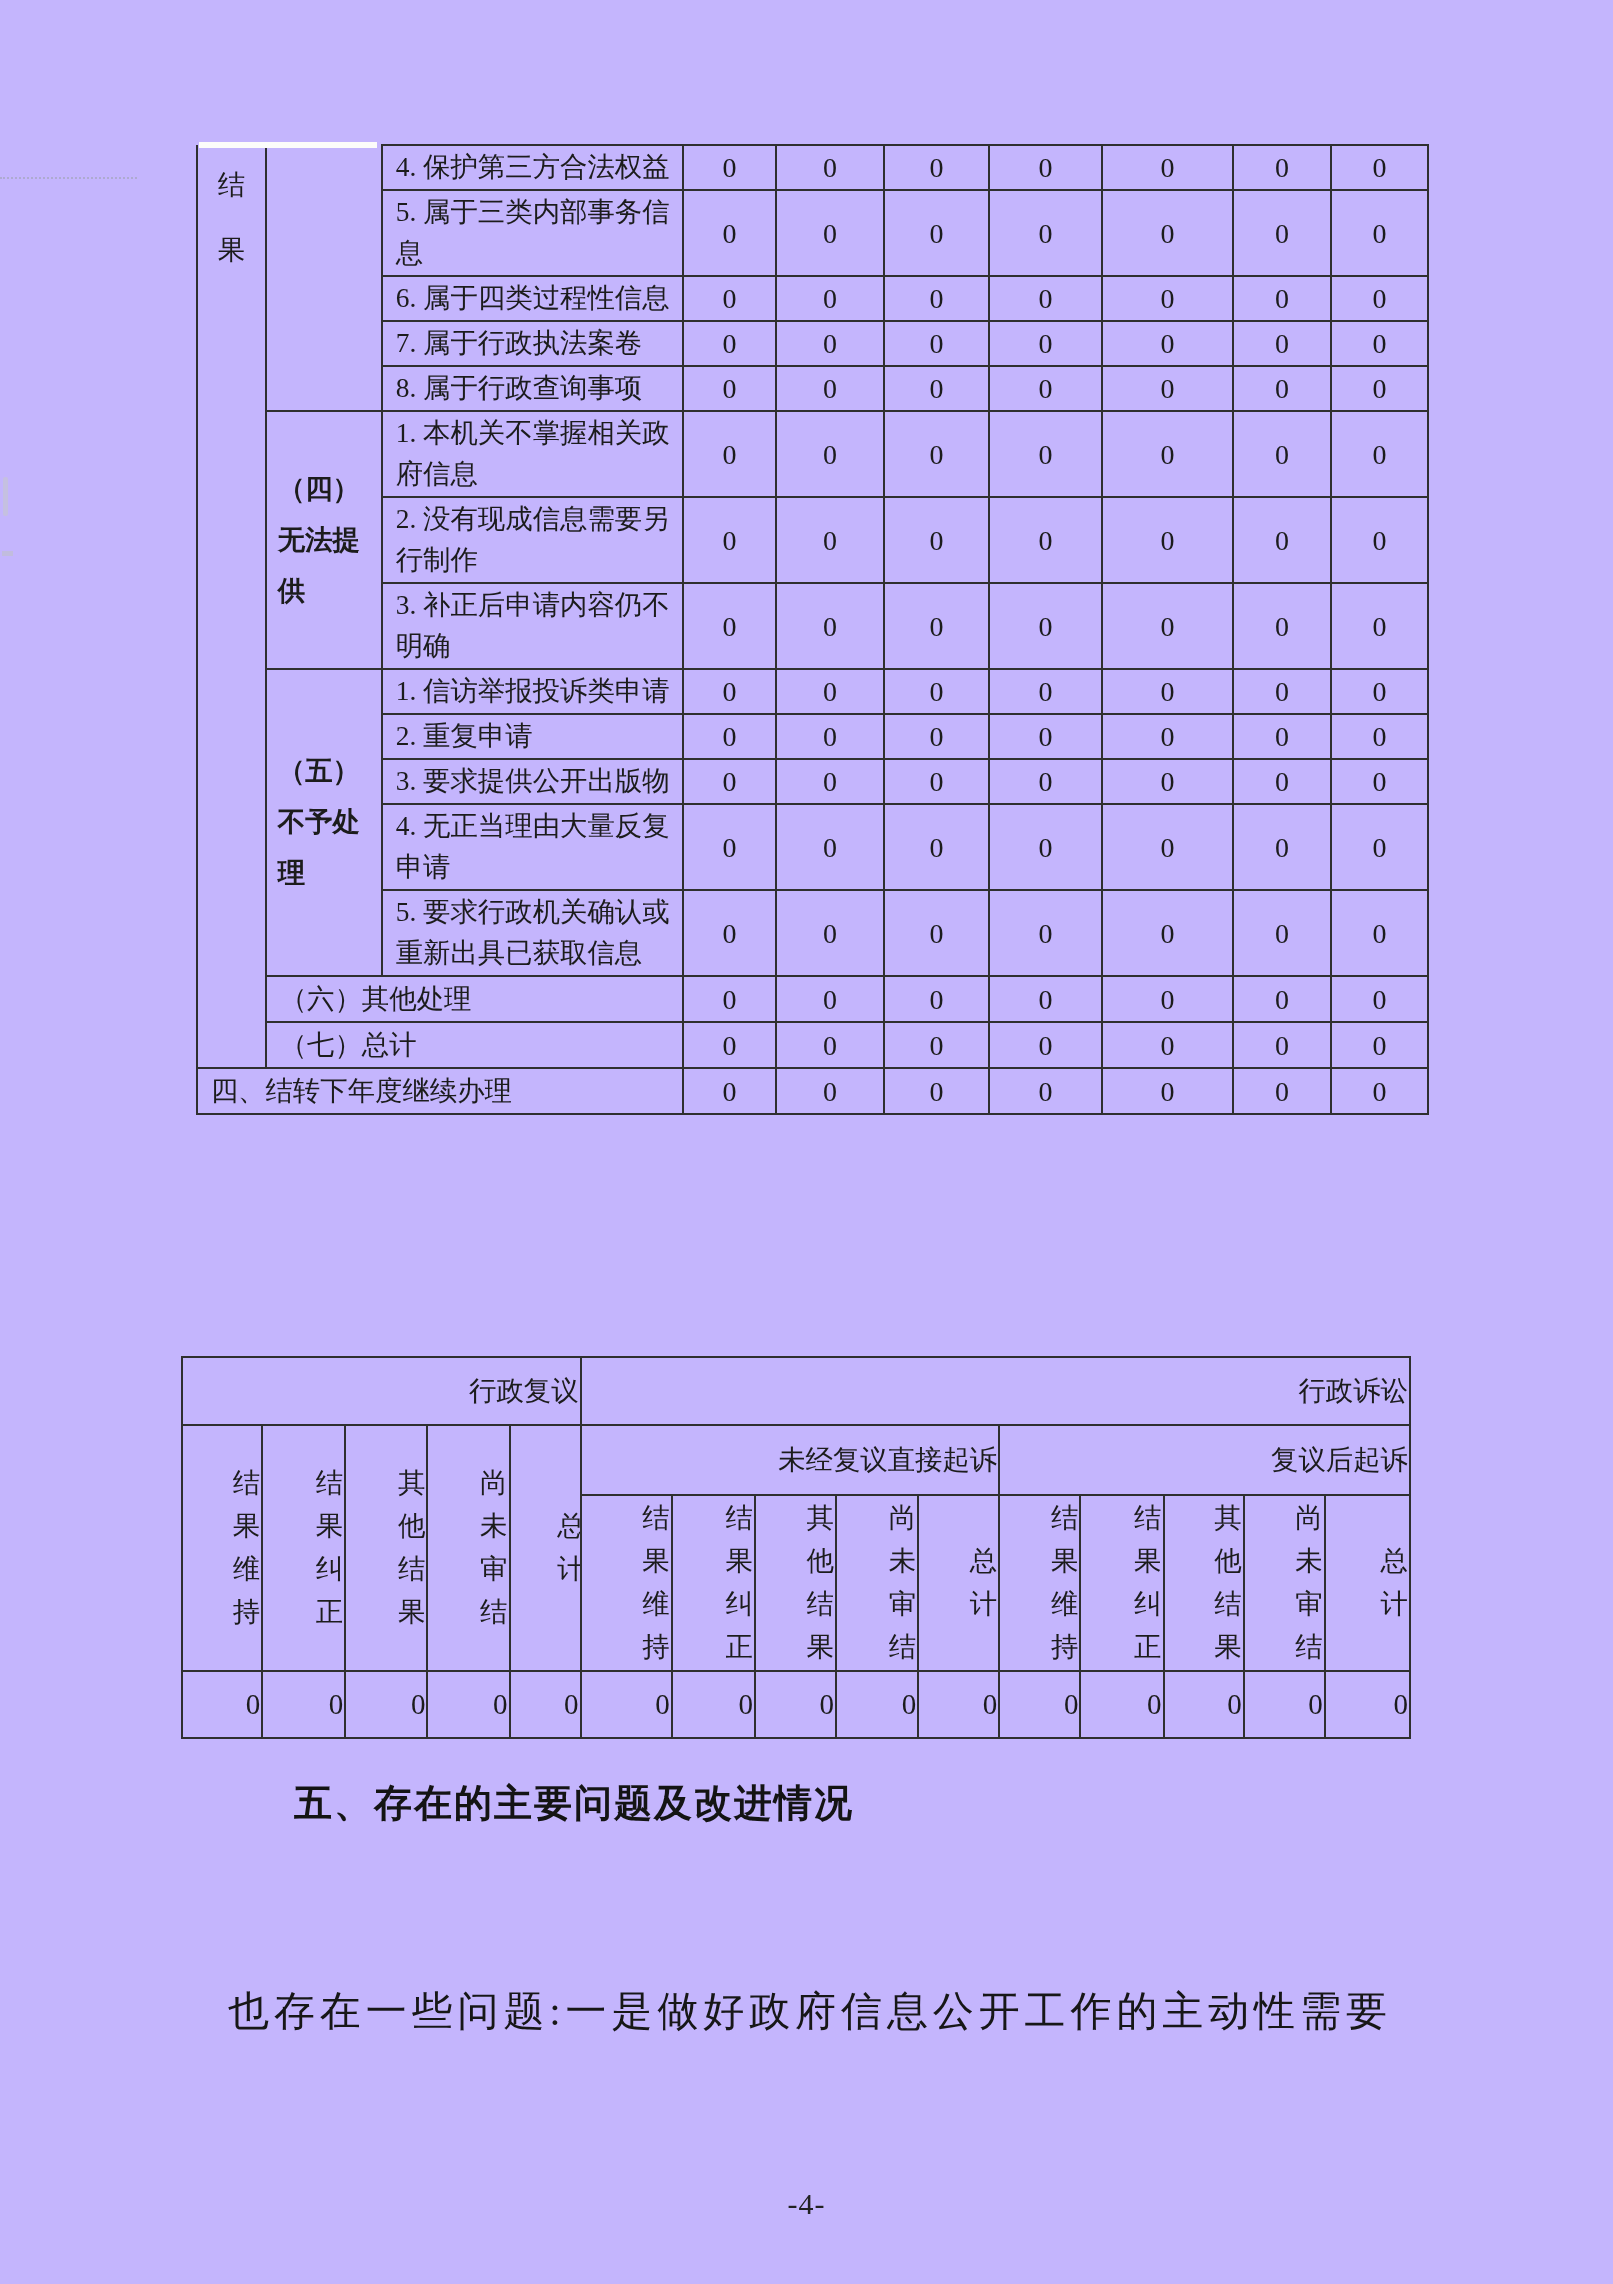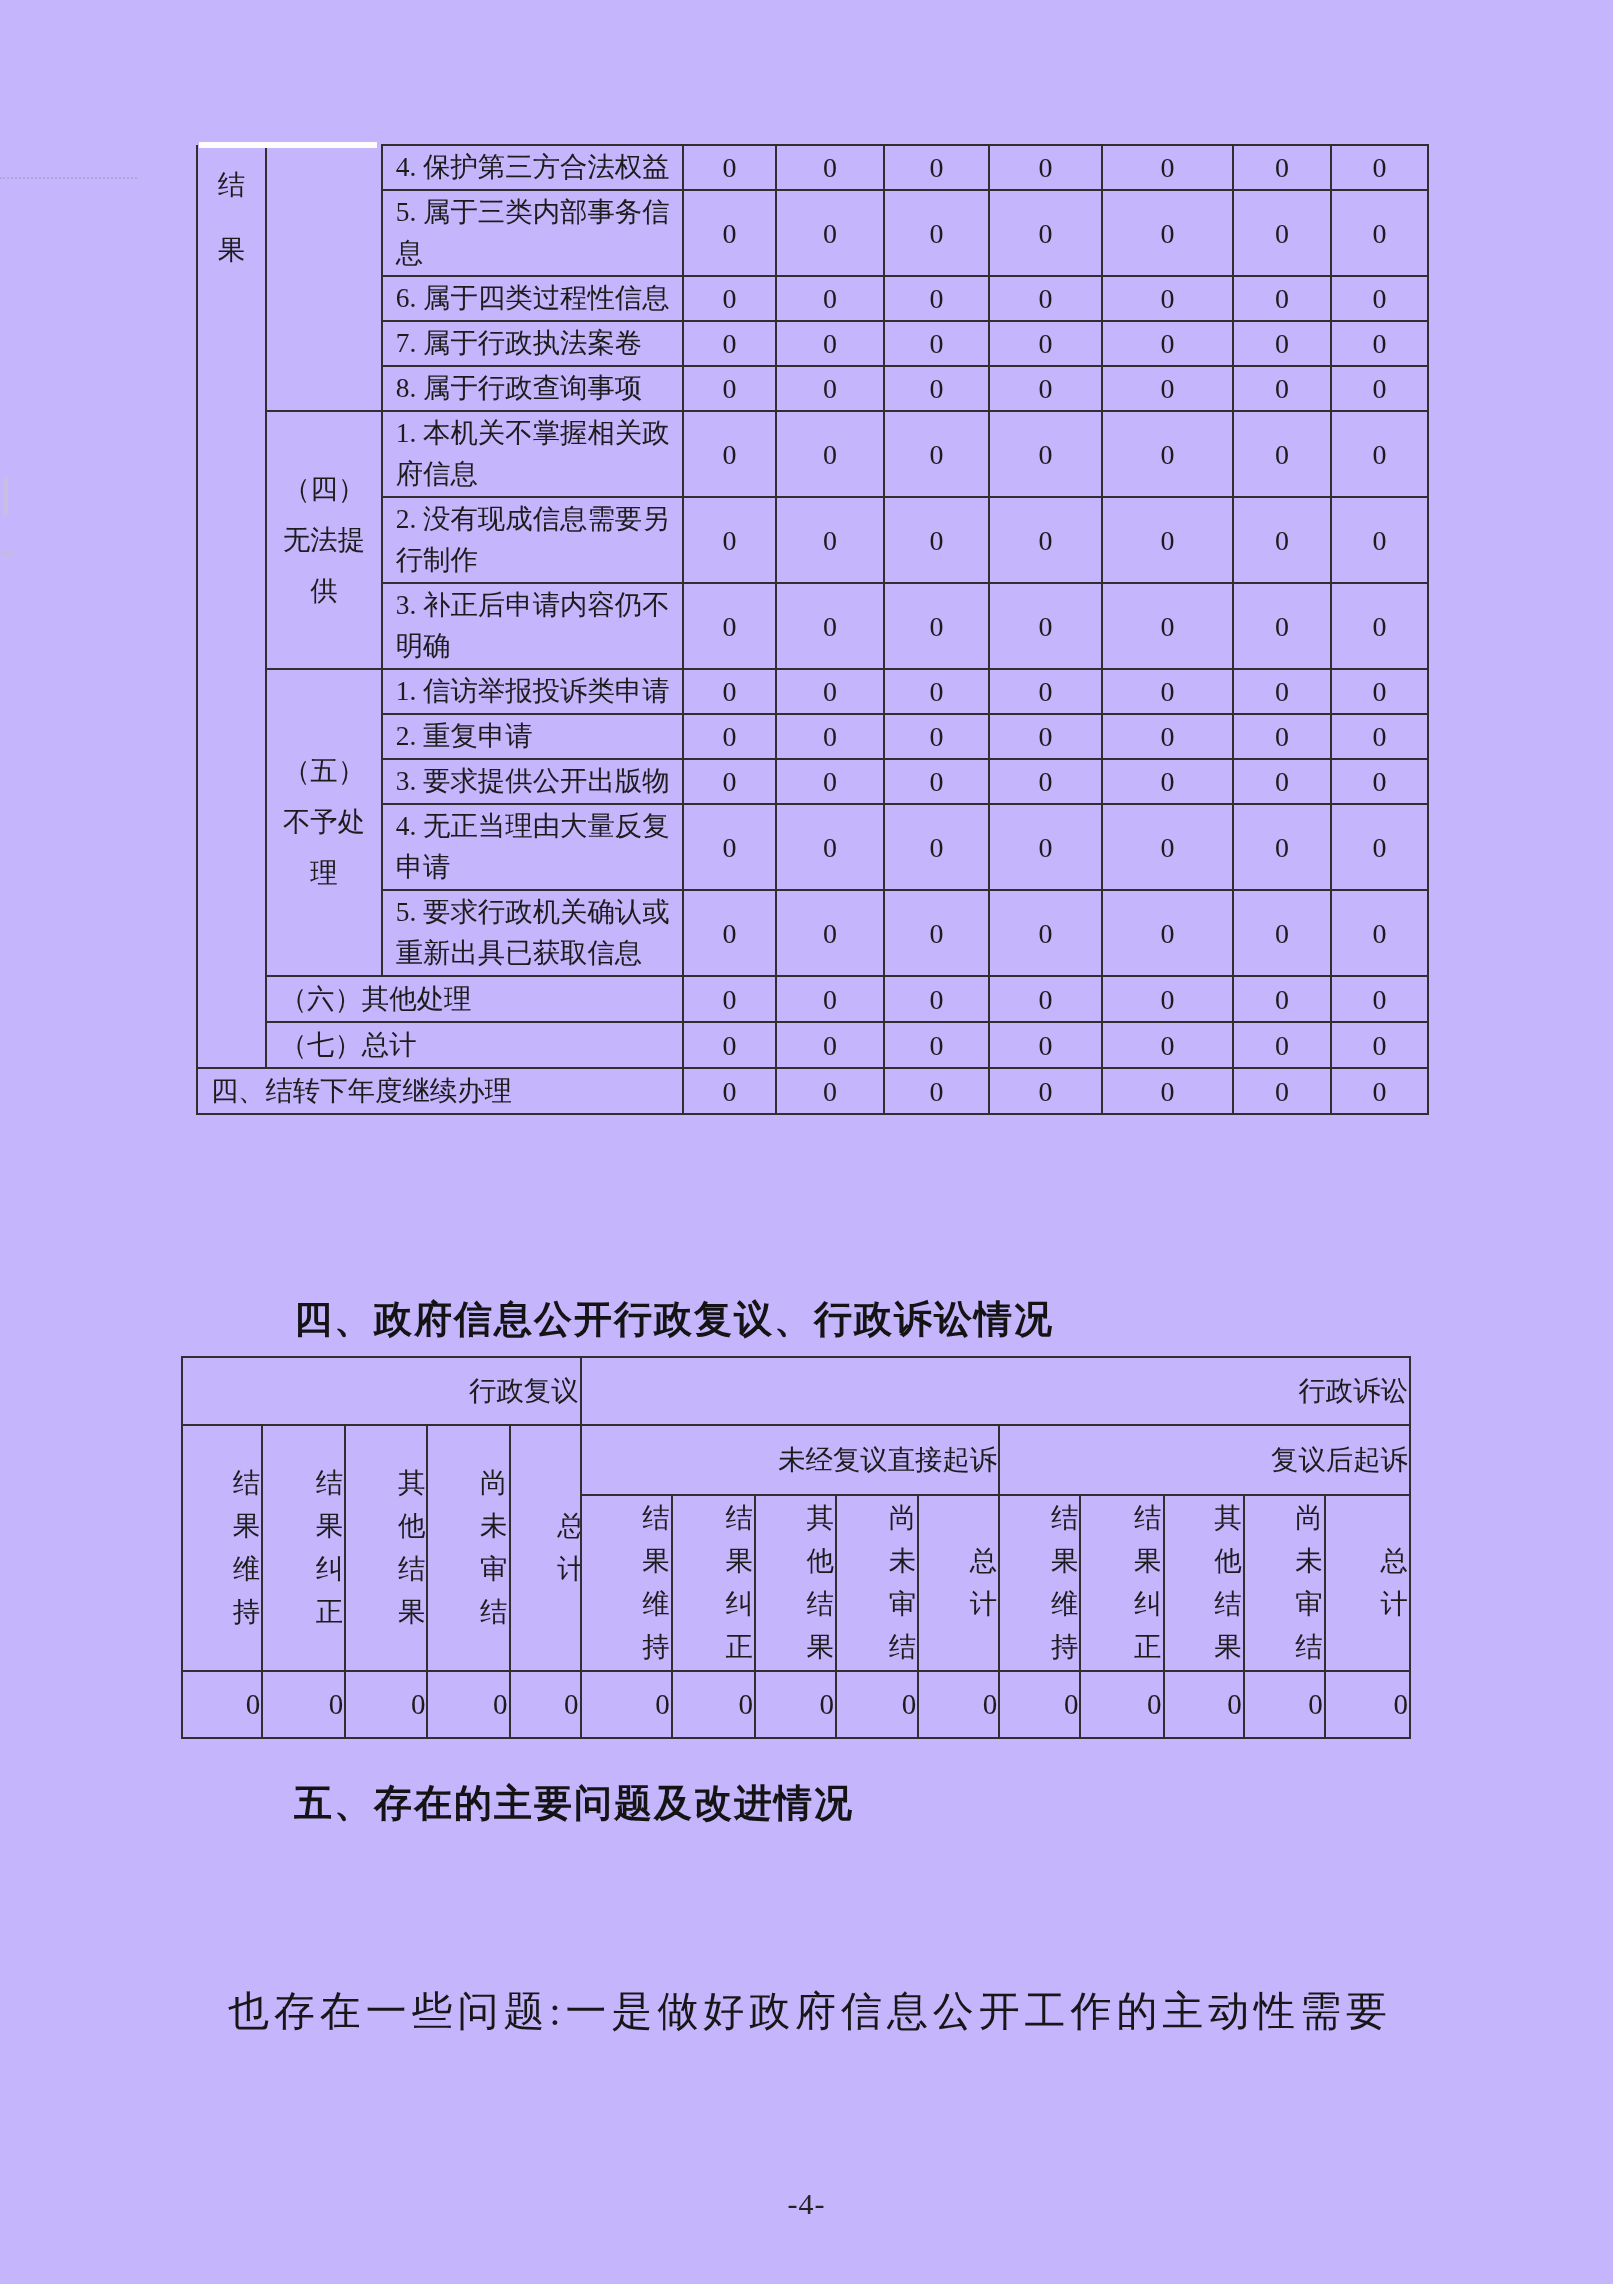--- a/index.html
+++ b/index.html
@@ -19,21 +19,21 @@
   table { border-collapse:collapse; table-layout:fixed; position:absolute; background:transparent; }
   td { border:2px solid #2f2f2f; overflow:hidden; }
 
   .t1 { left:196px; top:144px; width:1230px; }
   .t1 td { font-size:27.4px; line-height:41px; color:#1c1c1c; }
   .t1 tr.s  { height:44px; }
   .t1 tr.s2 { height:46px; }
   .t1 tr.d  { height:86px; }
   .t1 .lbl { text-align:left; vertical-align:middle; padding:1px 7.8px 1px 12.7px; }
   .t1 .v   { text-align:center; vertical-align:middle; font-size:28px; }
-  .t1 .grp { text-align:center; vertical-align:middle; padding:2px 10.8px; line-height:51px; }
+  .t1 .grp { text-align:left; vertical-align:middle; padding:2px 10.8px; line-height:51px;font-weight:bold; }
   .t1 .axis { vertical-align:top; text-align:center; padding-top:7.8px; }
   .t1 .axis span { display:inline-block; width:1.15em; word-break:break-all; line-height:65px; }
   .t1 .contcell { border-top:none; }
 
   
   .cont-strip { position:absolute; left:199px; top:142px; width:178px; height:5.9px; background:#fcfcfa; }
 
   .t2 { left:181px; top:1356px; width:1230px; }
   .t2 td { font-size:27.4px; line-height:43px; text-align:right; vertical-align:middle; color:#1c1c1c;padding-left:44px; }
   .t2 tr.h1 { height:68px; }
@@ -248,21 +248,20 @@
           <td class="v">0</td>
           <td class="v">0</td>
           <td class="v">0</td>
           <td class="v">0</td>
           <td class="v">0</td>
     </tr>
   </tbody>
     </table>
   <div class="cont-strip"></div>
 
-  <div class="sec-heading h-four">四、政府信息公开行政复议、行政诉讼情况</div>
 
   <table class="t2">
     <colgroup>
       <col style="width:80px">
         <col style="width:83px">
         <col style="width:82px">
         <col style="width:82px">
         <col style="width:71px">
       <col style="width:91px">
         <col style="width:83px">

